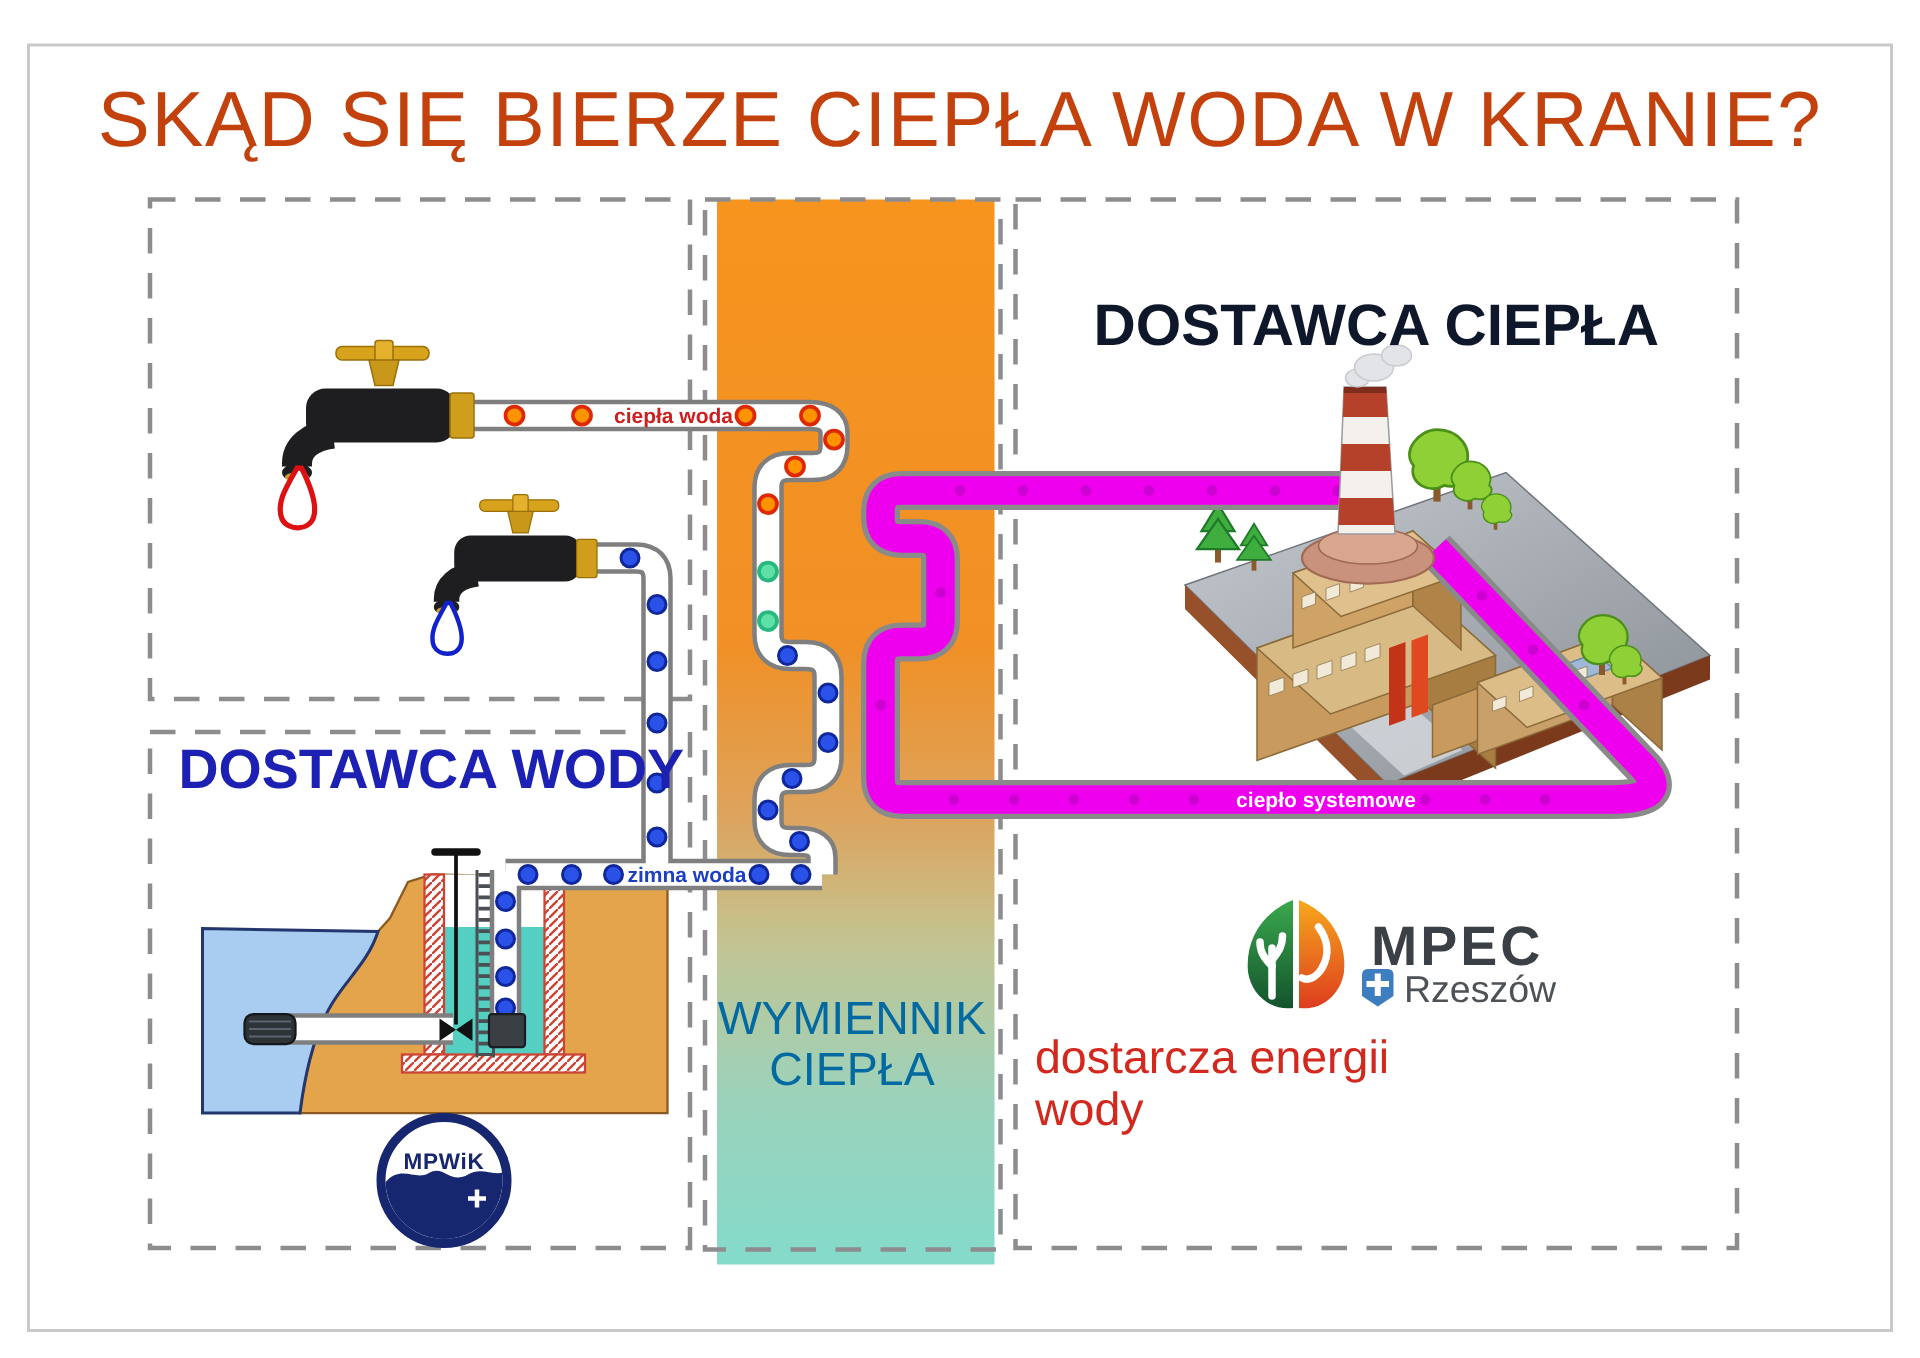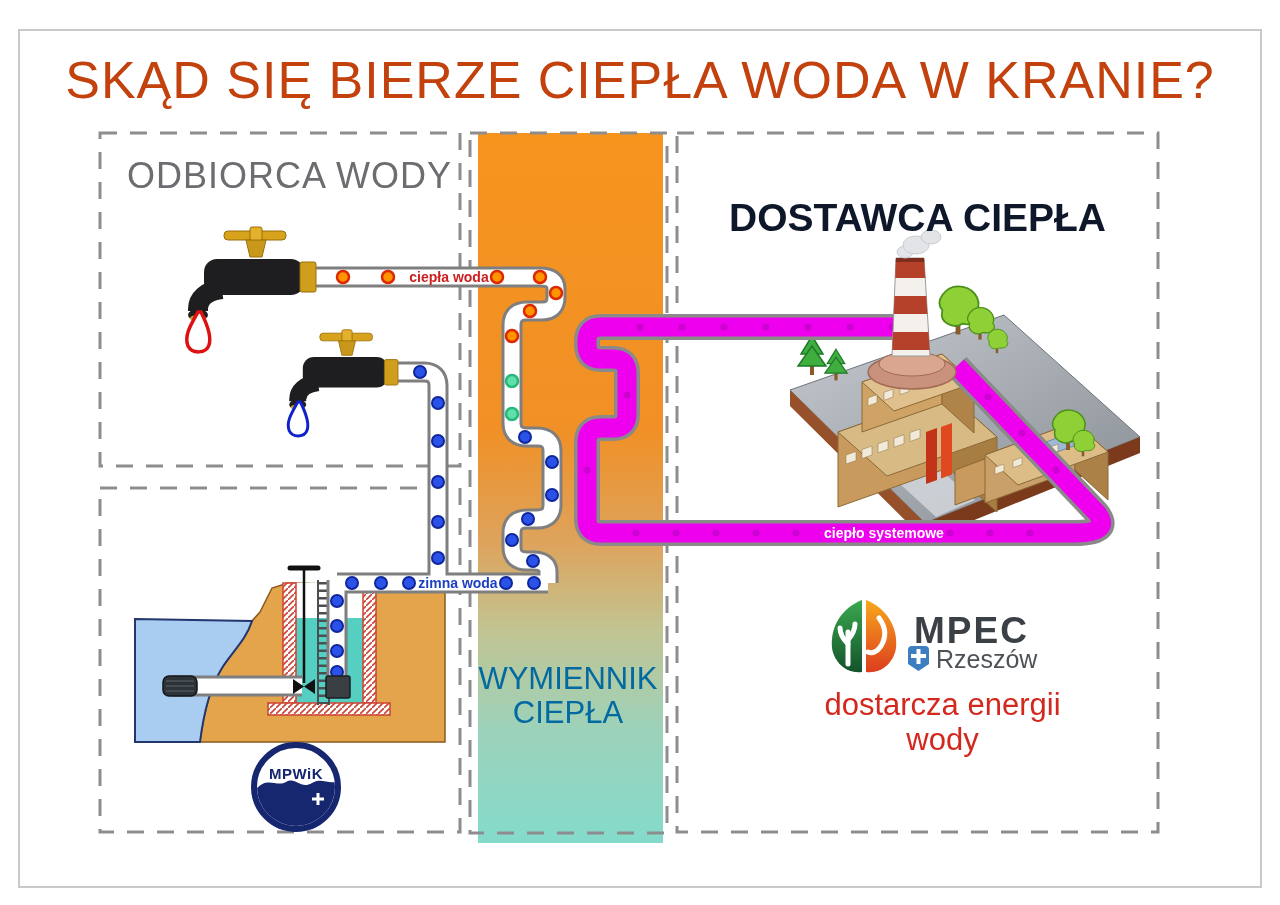--- a/index.html
+++ b/index.html
@@ -6,21 +6,21 @@
   .stage{position:relative;width:1280px;height:905px;background:#ffffff;overflow:hidden;
          font-family:"Liberation Sans",sans-serif;}
   .frame{position:absolute;left:18px;top:29px;width:1240px;height:855px;border:2px solid #c9c9cb;}
   .art{position:absolute;left:0;top:0;width:1280px;height:905px;}
   .lbl{position:absolute;white-space:nowrap;}
   .title{left:0;top:50px;width:100%;text-align:center;font-size:52px;color:#c2410c;letter-spacing:1px;}
   .odbiorca{left:127px;top:155px;font-size:36px;color:#6b6d70;letter-spacing:1px;}
   .dost-wody{left:119px;top:492px;font-size:37px;font-weight:bold;color:#1d21b3;}
   .dost-ciepla{left:677px;top:196px;width:481px;text-align:center;font-size:39px;font-weight:bold;color:#0f172a;}
   .wymiennik{left:462px;top:662px;width:212px;text-align:center;font-size:31px;line-height:34px;color:#0369a1;}
-  .caption{left:690px;top:687px;width:505px;text-align:center;font-size:31px;line-height:35px;color:#d3281e;white-space:normal;}
+  .caption{left:690px;top:687px;width:505px;text-align:left;font-size:31px;line-height:35px;color:#d3281e;white-space:normal;}
   svg text{font-family:"Liberation Sans",sans-serif;}
 </style>
 </head>
 <body>
 
 <div class="stage">
   <div class="frame"></div>
 
   <svg class="art" viewBox="0 0 1280 905">
     <defs>
@@ -296,21 +296,21 @@
       </g>
       <text x="936" y="668" font-size="25" fill="#4d5257">Rzeszów</text>
     </g>
 
     <text x="449" y="282" text-anchor="middle" font-size="14" font-weight="bold" fill="#cc2020">ciepła woda</text>
     <text x="458" y="588" text-anchor="middle" font-size="14" font-weight="bold" fill="#1c3fc4">zimna woda</text>
     <text x="884" y="538" text-anchor="middle" font-size="14" font-weight="bold" fill="#ffffff">ciepło systemowe</text>
   </svg>
 
   <div class="lbl title">SKĄD SIĘ BIERZE CIEPŁA WODA W KRANIE?</div>
-  <div class="lbl odbiorca">ODBIORCA WODY</div>
+  <div class="lbl dost-wody">DOSTAWCA WODY</div>
   <div class="lbl dost-ciepla">DOSTAWCA CIEPŁA</div>
   <div class="lbl wymiennik">
     <div>WYMIENNIK</div>
     <div>CIEPŁA</div>
   </div>
   <div class="lbl caption">
     <div>dostarcza energii</div>
     <div>wody</div>
   </div>
 </div>

